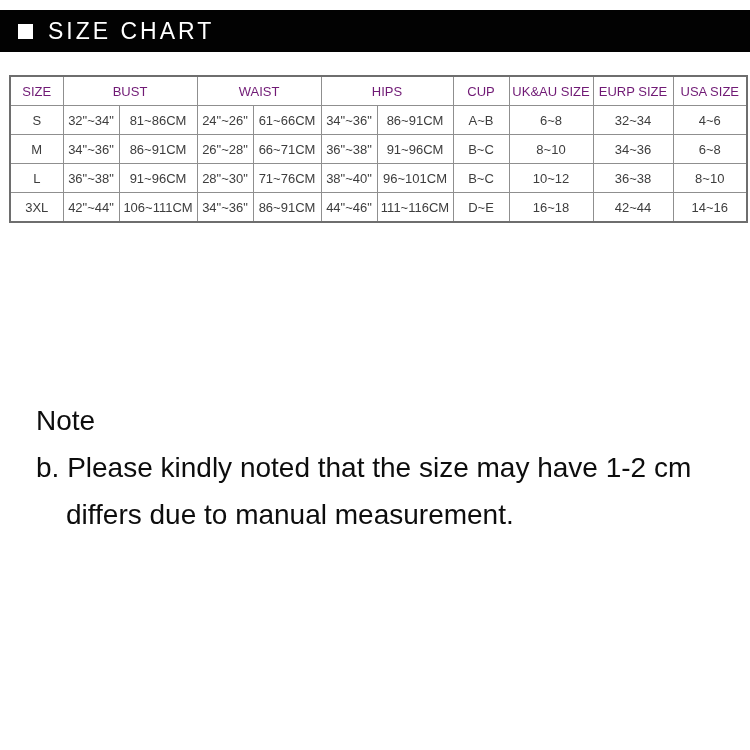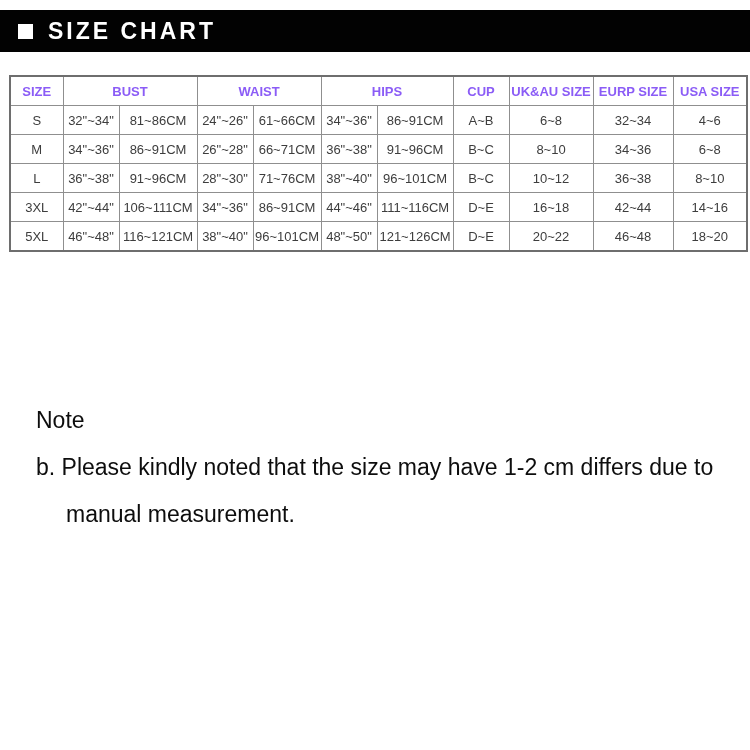--- a/index.html
+++ b/index.html
@@ -28,21 +28,21 @@
   .square-icon {
     width: 15px;
     height: 15px;
     background: #ffffff;
     margin-left: 18px;
     flex: 0 0 auto;
   }
   .header-title {
     color: #ffffff;
     font-size: 23px;
-    font-weight: bold;
+    font-weight: normal;
     letter-spacing: 3px;
     margin-left: 15px;
     white-space: nowrap;
   }
   table.size-chart {
     position: absolute;
     top: 75px;
     left: 9px;
     width: 737px;
     border-collapse: collapse;
@@ -54,33 +54,33 @@
     border: 1px solid #8f8f8f;
     text-align: center;
     vertical-align: middle;
     height: 28px;
     font-size: 13px;
     padding: 0 1px;
     white-space: nowrap;
     overflow: hidden;
   }
   table.size-chart th {
-    font-weight: bold;
-    color: #8b5cf6;
+    font-weight: normal;
+    color: #701a75;
   }
   table.size-chart td {
     font-weight: normal;
     color: #3d3d3d;
   }
   .notes {
     position: absolute;
     top: 397px;
     left: 36px;
     width: 702px;
-    font-size: 23px;
+    font-size: 28px;
     line-height: 47px;
     color: #0d0d0d;
   }
   .note-title {
     font-weight: normal;
   }
   .note-item {
     padding-left: 30px;
     text-indent: -30px;
   }
@@ -167,33 +167,20 @@
           <td>106~111CM</td>
           <td>34"~36"</td>
           <td>86~91CM</td>
           <td>44"~46"</td>
           <td>111~116CM</td>
           <td>D~E</td>
           <td>16~18</td>
           <td>42~44</td>
           <td>14~16</td>
         </tr>
-        <tr>
-          <td>5XL</td>
-          <td>46"~48"</td>
-          <td>116~121CM</td>
-          <td>38"~40"</td>
-          <td>96~101CM</td>
-          <td>48"~50"</td>
-          <td>121~126CM</td>
-          <td>D~E</td>
-          <td>20~22</td>
-          <td>46~48</td>
-          <td>18~20</td>
-        </tr>
       </tbody>
   </table>
 
   <div class="notes">
     <div class="note-title">Note</div>
     <div class="note-item">b. Please kindly noted that the size may have 1-2 cm differs due to manual measurement.</div>
   </div>
 
 </div>
 

